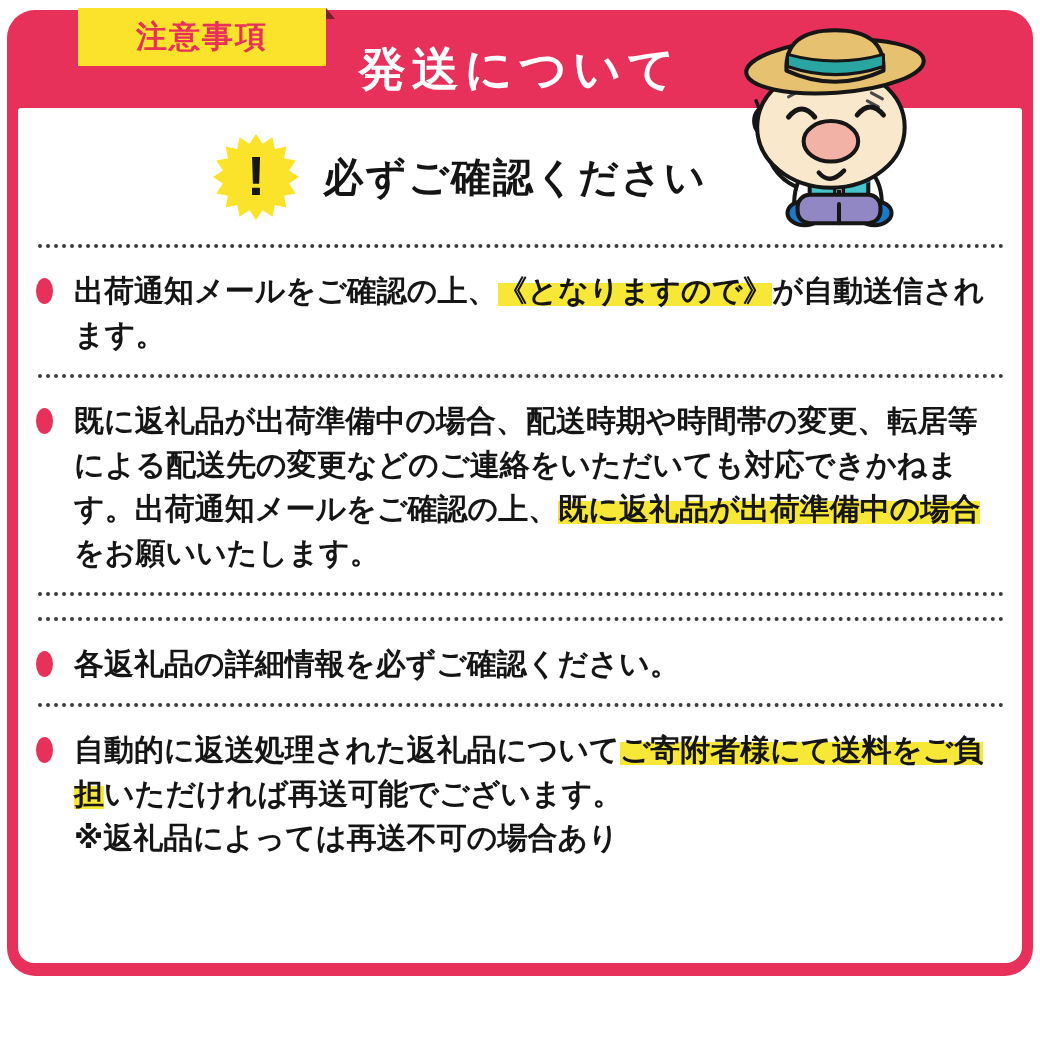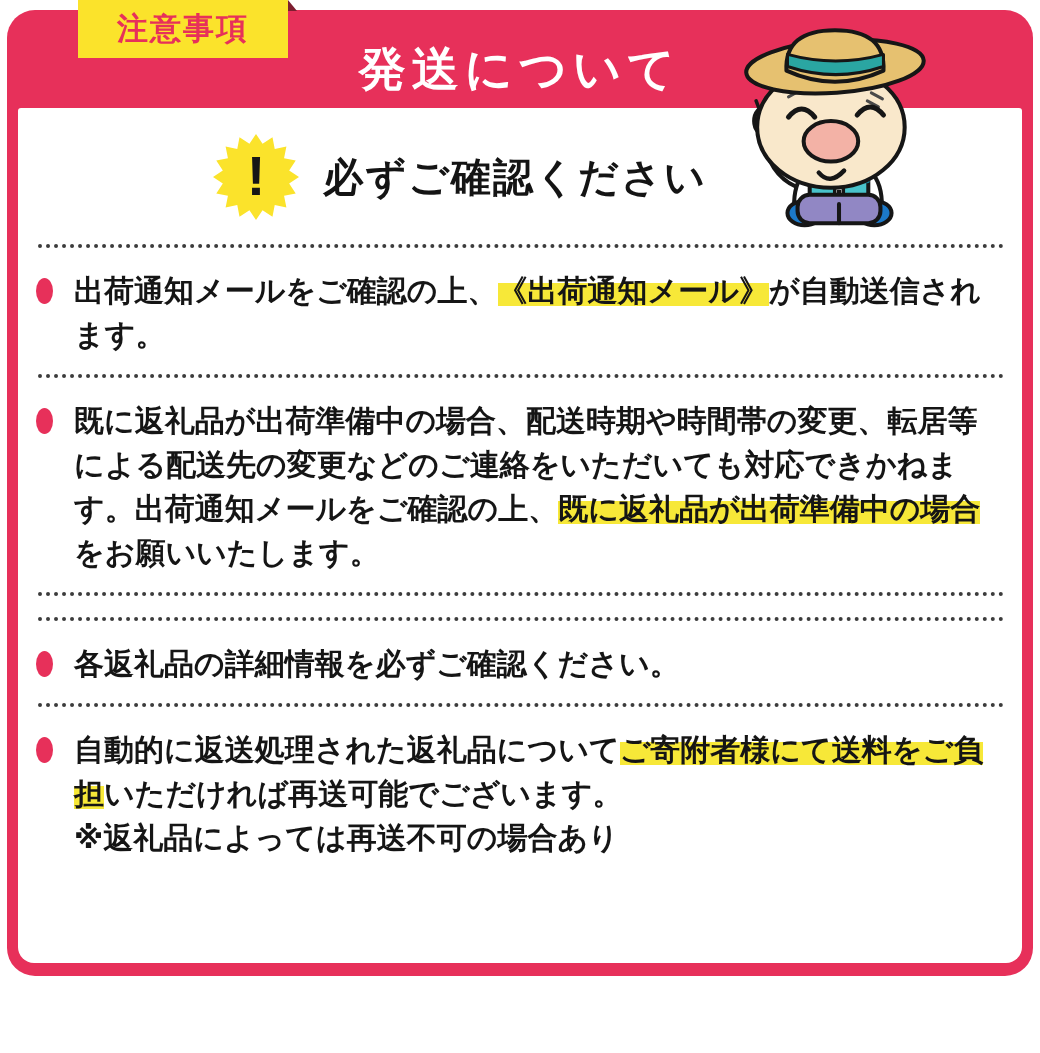--- a/index.html
+++ b/index.html
@@ -18,21 +18,21 @@
   }
   .frame{
     position:absolute;left:7px;top:10px;width:1026px;height:966px;
     background:var(--pink);border-radius:28px;
   }
   .header-title{
     position:absolute;top:28px;left:0;right:0;text-align:center;
     color:#fff;font-size:47px;font-weight:800;letter-spacing:6px;
   }
   .badge{
-    position:absolute;left:78px;top:0;width:210px;height:58px;z-index:5;
+    position:absolute;left:78px;top:8px;width:248px;height:58px;z-index:5;
     background:var(--badge-yellow);display:flex;align-items:center;justify-content:center;
     color:var(--pink);font-size:31px;font-weight:800;letter-spacing:2px;
   }
   .badge-fold{
     position:absolute;right:-9px;top:0;width:9px;height:11px;
     background:var(--fold);clip-path:polygon(0 0,100% 100%,0 100%);
   }
   .inner{
     position:absolute;left:11px;top:98px;right:11px;bottom:13px;
     background:#fff;border-radius:3px 3px 16px 16px;
@@ -79,21 +79,21 @@
       <div class="burst">
         <svg viewBox="0 0 84 84" aria-hidden="true">
           <polygon fill="#FBE32B" points="84,42 74.4,48.4 80.8,58.1 69.4,60.3 71.7,71.7 60.3,69.4 58.1,80.8 48.4,74.4 42,84 35.6,74.4 25.9,80.8 23.7,69.4 12.3,71.7 14.6,60.3 3.2,58.1 9.6,48.4 0,42 9.6,35.6 3.2,25.9 14.6,23.7 12.3,12.3 23.7,14.6 25.9,3.2 35.6,9.6 42,0 48.4,9.6 58.1,3.2 60.3,14.6 71.7,12.3 69.4,23.7 80.8,25.9 74.4,35.6"></polygon>
         </svg>
         <span class="bang">!</span>
       </div>
       <div class="heading-text">必ずご確認ください</div>
     </div>
     <div class="notice-list" id="notice-list">
         <div class="dotted"></div>
-        <div class="row"><span class="bullet"></span><span class="">出荷通知メールをご確認の上、</span><span class="hl">《出荷通知メール》</span><span class="">が自動送信されます。</span></div>
+        <div class="row"><span class="bullet"></span><span class="">出荷通知メールをご確認の上、</span><span class="hl">《となりますので》</span><span class="">が自動送信されます。</span></div>
         <div class="dotted"></div>
         <div class="row"><span class="bullet"></span><span class="">既に返礼品が出荷準備中の場合、配送時期や時間帯の変更、転居等による配送先の変更などのご連絡をいただいても対応できかねます。出荷通知メールをご確認の上、</span><span class="hl">既に返礼品が出荷準備中の場合</span><span class="">をお願いいたします。</span></div>
         <div class="dotted"></div>
         <div class="dotted"></div>
         <div class="row"><span class="bullet"></span><span class="">各返礼品の詳細情報を必ずご確認ください。</span></div>
         <div class="dotted"></div>
         <div class="row"><span class="bullet"></span><span class="">自動的に返送処理された返礼品について</span><span class="hl">ご寄附者様にて送料をご負担</span><span class="">いただければ再送可能でございます。</span><br><span class="">※返礼品によっては再送不可の場合あり</span></div>
       </div>
   </div>
 </div>

